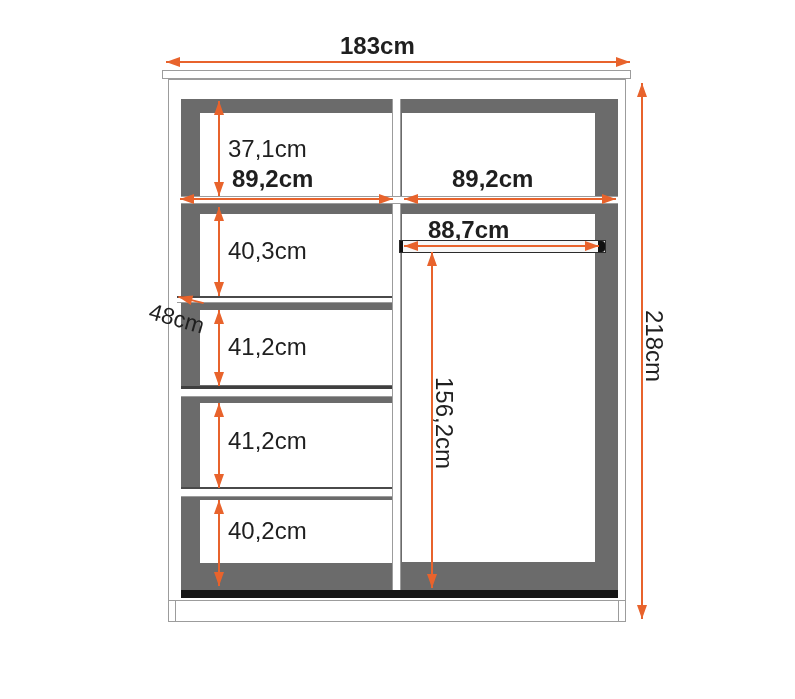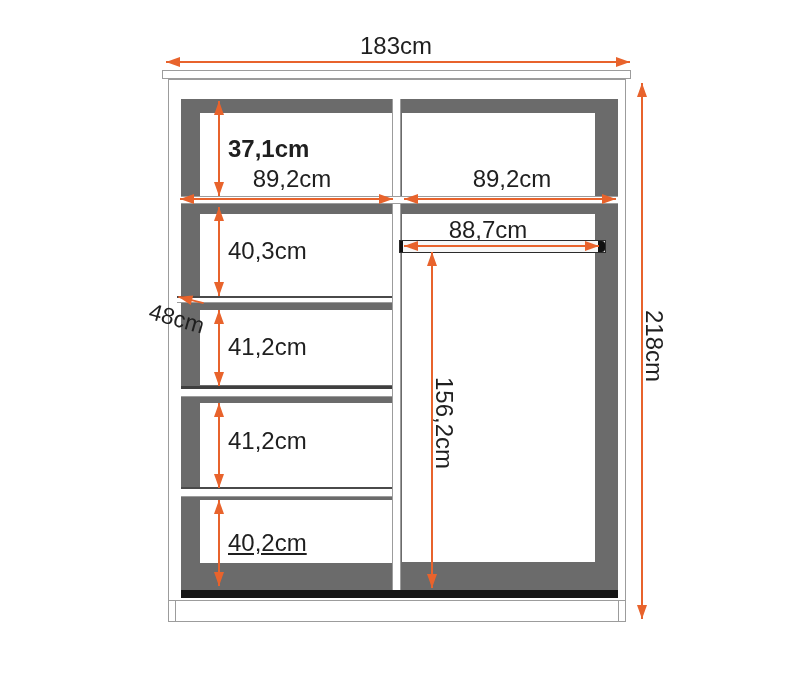--- a/index.html
+++ b/index.html
@@ -9,21 +9,21 @@
     overflow:hidden;
   }
   .fill{position:absolute;}
   .box{position:absolute;background:#fff;border:1px solid var(--outline-gray,#9c9c9c);box-sizing:border-box;}
   .comp{position:absolute;background:#ffffff;}
   .shelf{position:absolute;background:#ffffff;border-top:1px solid var(--outline-gray,#9c9c9c);border-bottom:1px solid var(--outline-gray,#9c9c9c);box-sizing:border-box;}
   .shelf.thick{border-top:3px solid #3f3f3f;}
   .shelf.med{border-top:2px solid #4a4a4a;}
 
   .lbl{position:absolute;font-size:24px;line-height:1.05;white-space:nowrap;color:var(--text,#1f1f1f);}
-  .lbl.center{text-align:center;}
+  .lbl.center{text-align:left;font-weight:bold;}
   .vlbl{writing-mode:vertical-rl;}
 
   .h-arrow{position:absolute;height:2px;background:var(--accent,#e8632c);}
   .h-arrow::before{content:"";position:absolute;left:0;top:-4px;width:0;height:0;
     border-top:5px solid transparent;border-bottom:5px solid transparent;border-right:14px solid var(--accent,#e8632c);}
   .h-arrow::after{content:"";position:absolute;right:0;top:-4px;width:0;height:0;
     border-top:5px solid transparent;border-bottom:5px solid transparent;border-left:14px solid var(--accent,#e8632c);}
   .h-arrow.single::after{display:none;}
 
   .v-arrow{position:absolute;width:2px;background:var(--accent,#e8632c);}
@@ -80,33 +80,33 @@
   <div class="h-arrow" style="left:404px;top:198px;width:212px;"></div>
 
   <div class="lbl center" style="left:428px;top:217px;width:120px;">88,7cm</div>
   <div class="rail">
     <div class="rail-cap-left"></div>
     <div class="rail-cap-right"></div>
     <div class="h-arrow" style="left:4px;top:4px;width:195px;"></div>
   </div>
 
   <div class="v-arrow" style="left:218px;top:101px;height:95px;"></div>
-  <div class="lbl" style="left:228px;top:136px;font-weight:bold;">37,1cm</div>
+  <div class="lbl" style="left:228px;top:136px;">37,1cm</div>
 
   <div class="v-arrow" style="left:218px;top:207px;height:89px;"></div>
   <div class="lbl" style="left:228px;top:238px;">40,3cm</div>
 
   <div class="v-arrow" style="left:218px;top:310px;height:76px;"></div>
   <div class="lbl" style="left:228px;top:334px;">41,2cm</div>
 
   <div class="v-arrow" style="left:218px;top:403px;height:85px;"></div>
   <div class="lbl" style="left:228px;top:428px;">41,2cm</div>
 
   <div class="v-arrow" style="left:218px;top:500px;height:86px;"></div>
-  <div class="lbl" style="left:228px;top:530px;text-decoration:underline;">40,2cm</div>
+  <div class="lbl" style="left:228px;top:518px;">40,2cm</div>
 
   <div class="lbl" style="left:153px;top:299px;font-size:23px;transform:rotate(16deg);transform-origin:left top;">48cm</div>
   <div class="h-arrow single" style="left:178px;top:299px;width:26px;transform:rotate(14deg);"></div>
 
   <div class="v-arrow" style="left:431px;top:252px;height:336px;"></div>
   <div class="lbl vlbl" style="left:432px;top:377px;">156,2cm</div>
 
   <div class="v-arrow" style="left:641px;top:83px;height:536px;"></div>
   <div class="lbl vlbl" style="left:642px;top:310px;">218cm</div>
 

